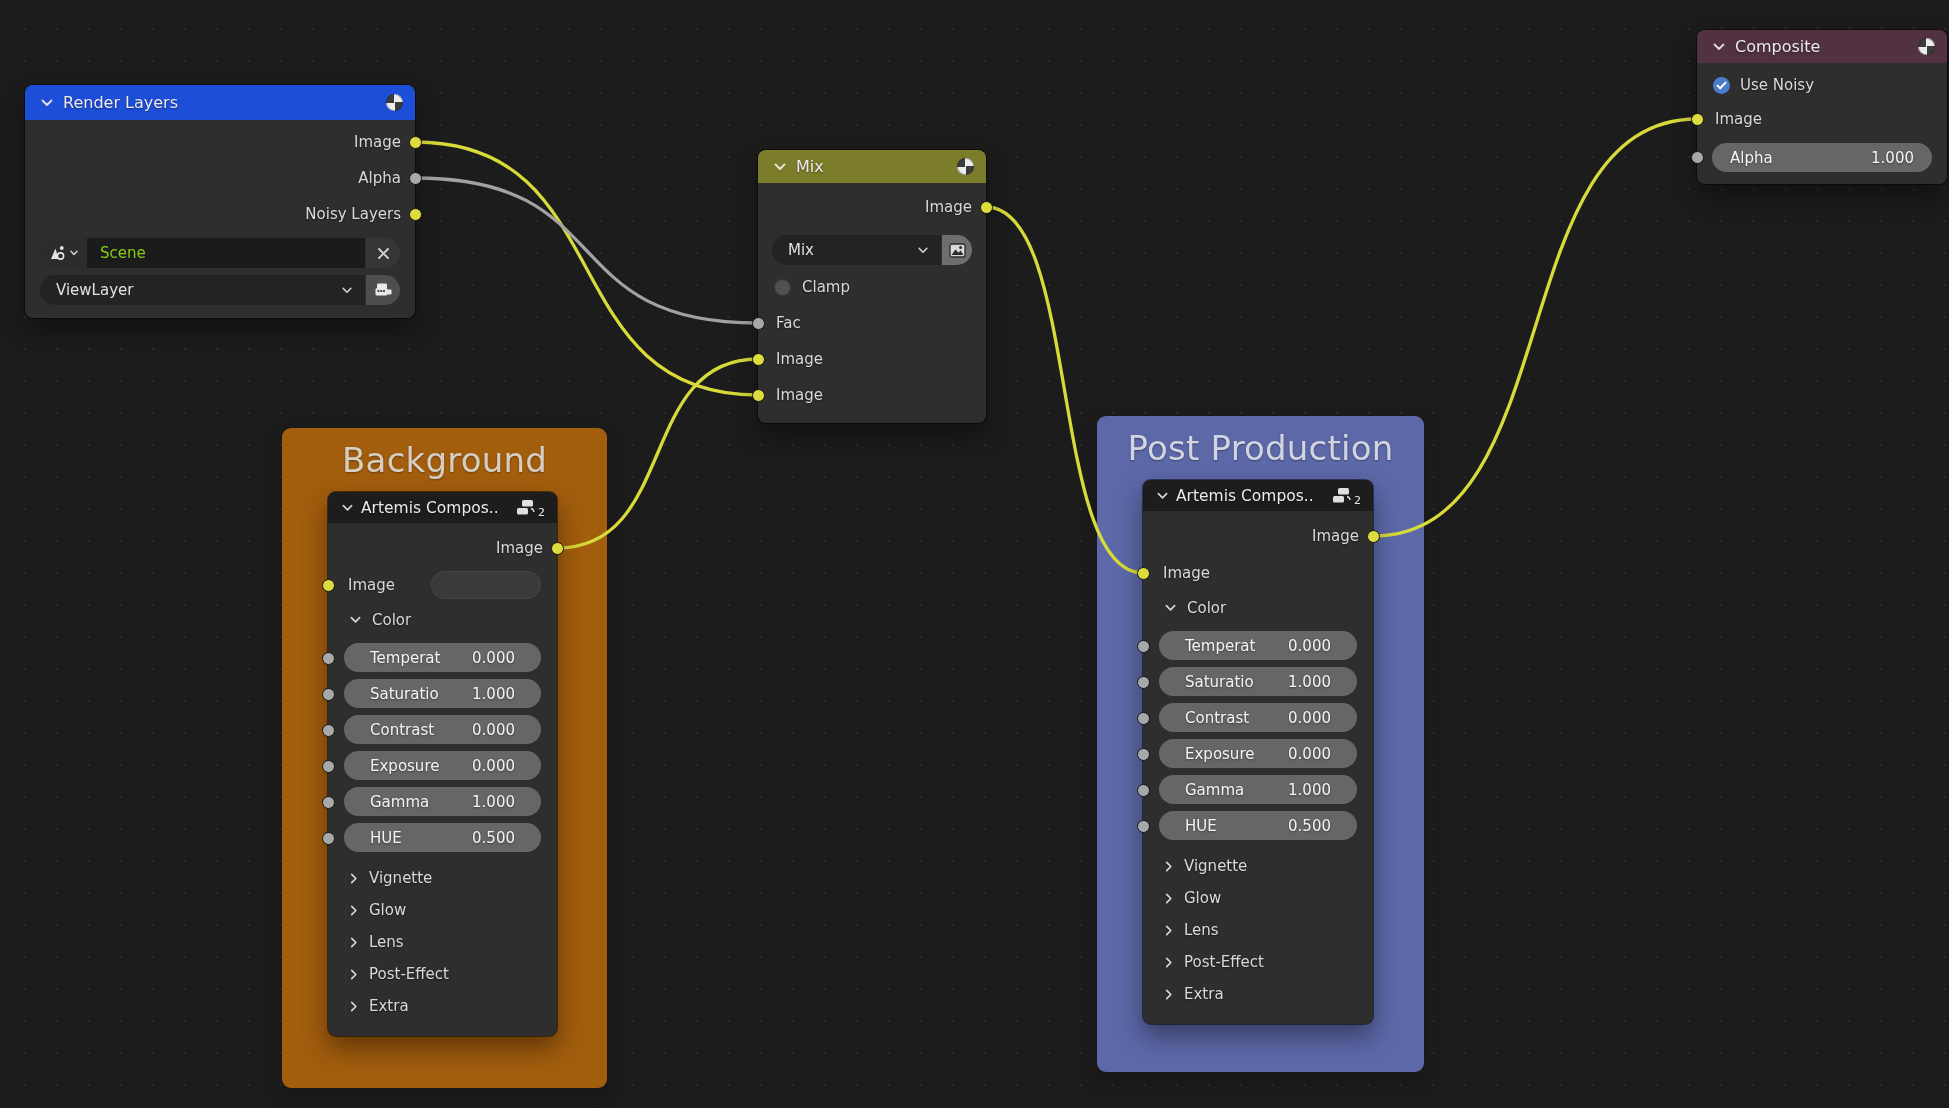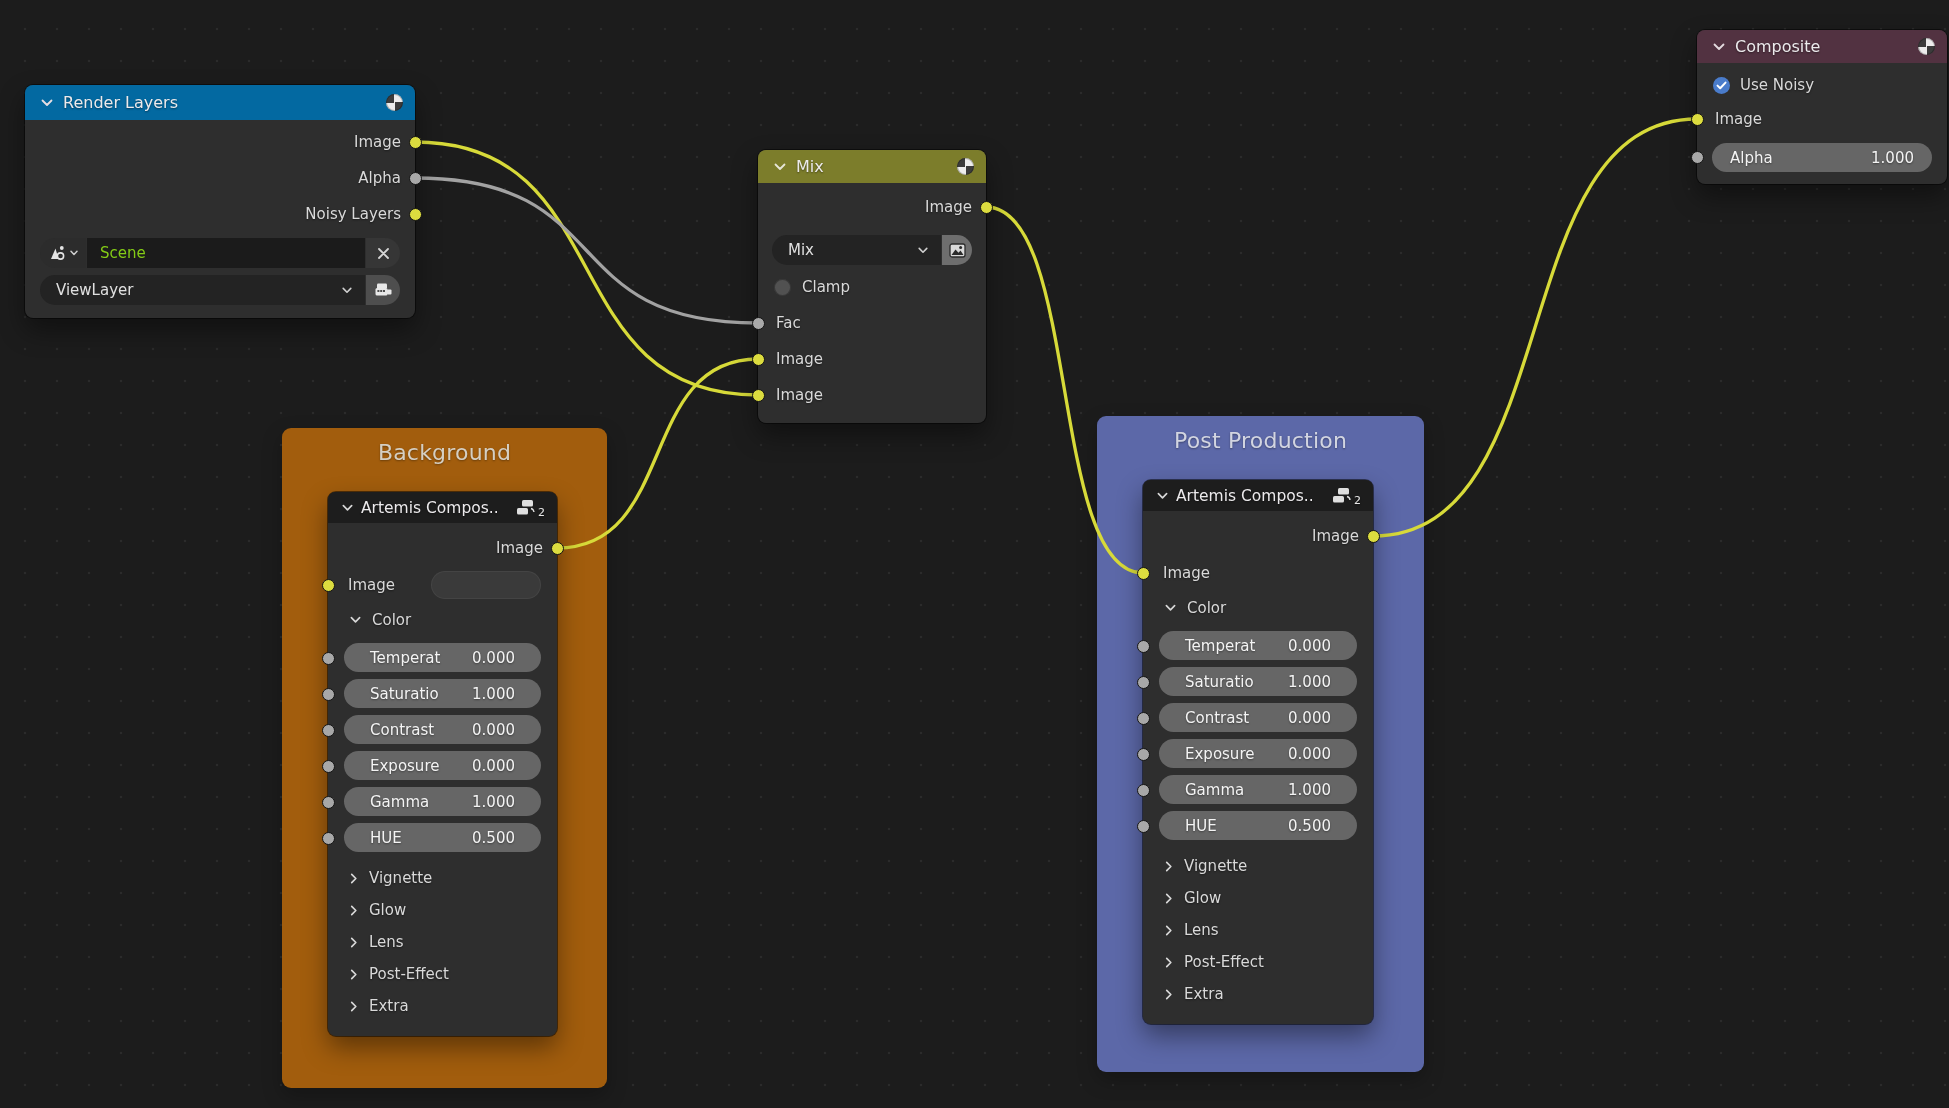--- a/index.html
+++ b/index.html
@@ -8,21 +8,21 @@
     position: relative; width: 1949px; height: 1108px; overflow: hidden;
     background-color:#1c1c1c;
     background-image: radial-gradient(circle, #2b2b2b 1.4px, transparent 1.6px);
     background-size: 32px 32px; background-position: 9px 13px;
     font-family: "DejaVu Sans", "Liberation Sans", sans-serif;
     color:#d9d9d9; font-size:15px;
   }
   
   .frame { position:absolute; z-index:1; border-radius:9px; text-align:center;
            box-shadow: 0 8px 20px rgba(0,0,0,.25); }
-  .ftitle { font-size:22px; padding-top:12px; letter-spacing:.2px;
+  .ftitle { font-size:34px; padding-top:12px; letter-spacing:.2px;
             text-shadow:0 1px 2px rgba(0,0,0,.35); }
   
   #wires { position:absolute; inset:0; z-index:2; pointer-events:none; }
   
   .node { position:absolute; z-index:3; background:#2e2e2e; border-radius:8px;
           box-shadow: 0 0 0 1px rgba(0,0,0,.5), 0 12px 26px rgba(0,0,0,.42); }
   .nhead { height:33px; border-radius:8px 8px 0 0; display:flex; align-items:center;
            gap:10px; padding:0 12px 0 16px; font-size:16px; color:#eceaec;
            text-shadow:0 1px 2px rgba(0,0,0,.4); }
   .nhead .spacer { flex:1; }
@@ -89,21 +89,21 @@
 
   <svg id="wires" width="1949" height="1108" viewBox="0 0 1949 1108">
       <path d="M 415 142 C 620.8 142, 552.2 395, 758 395" fill="none" stroke="#d7da39" stroke-width="3.3"></path>
       <path d="M 415 178 C 620.8 178, 552.2 323, 758 323" fill="none" stroke="#a2a2a2" stroke-width="3.3"></path>
       <path d="M 557 548 C 677.6 548, 637.4 359, 758 359" fill="none" stroke="#d7da39" stroke-width="3.3"></path>
       <path d="M 986 207 C 1080.2 207, 1048.8 573, 1143 573" fill="none" stroke="#d7da39" stroke-width="3.3"></path>
       <path d="M 1373 536 C 1567.4 536, 1502.6 119, 1697 119" fill="none" stroke="#d7da39" stroke-width="3.3"></path>
     </svg>
 
   <div class="node" style="left:25px; top:85px; width:390px;">
-    <div class="nhead" style="height: 35px; background: #0369a1;">
+    <div class="nhead" style="height: 35px; background: #1d4ed8;">
       <svg width="12" height="8" viewBox="0 0 12 8">
           <polyline points="1.5,1.5 6,6 10.5,1.5" fill="none" stroke="#e7dee3" stroke-width="1.8" stroke-linecap="round" stroke-linejoin="round"></polyline>
         </svg>
       <span class="lbl">Render Layers</span>
       <span class="spacer"></span>
       <span class="ball"></span>
     </div>
     <div class="nbody" style="padding-top:4px;">
       <div class="row out">
           <span class="lbl">Image</span>

